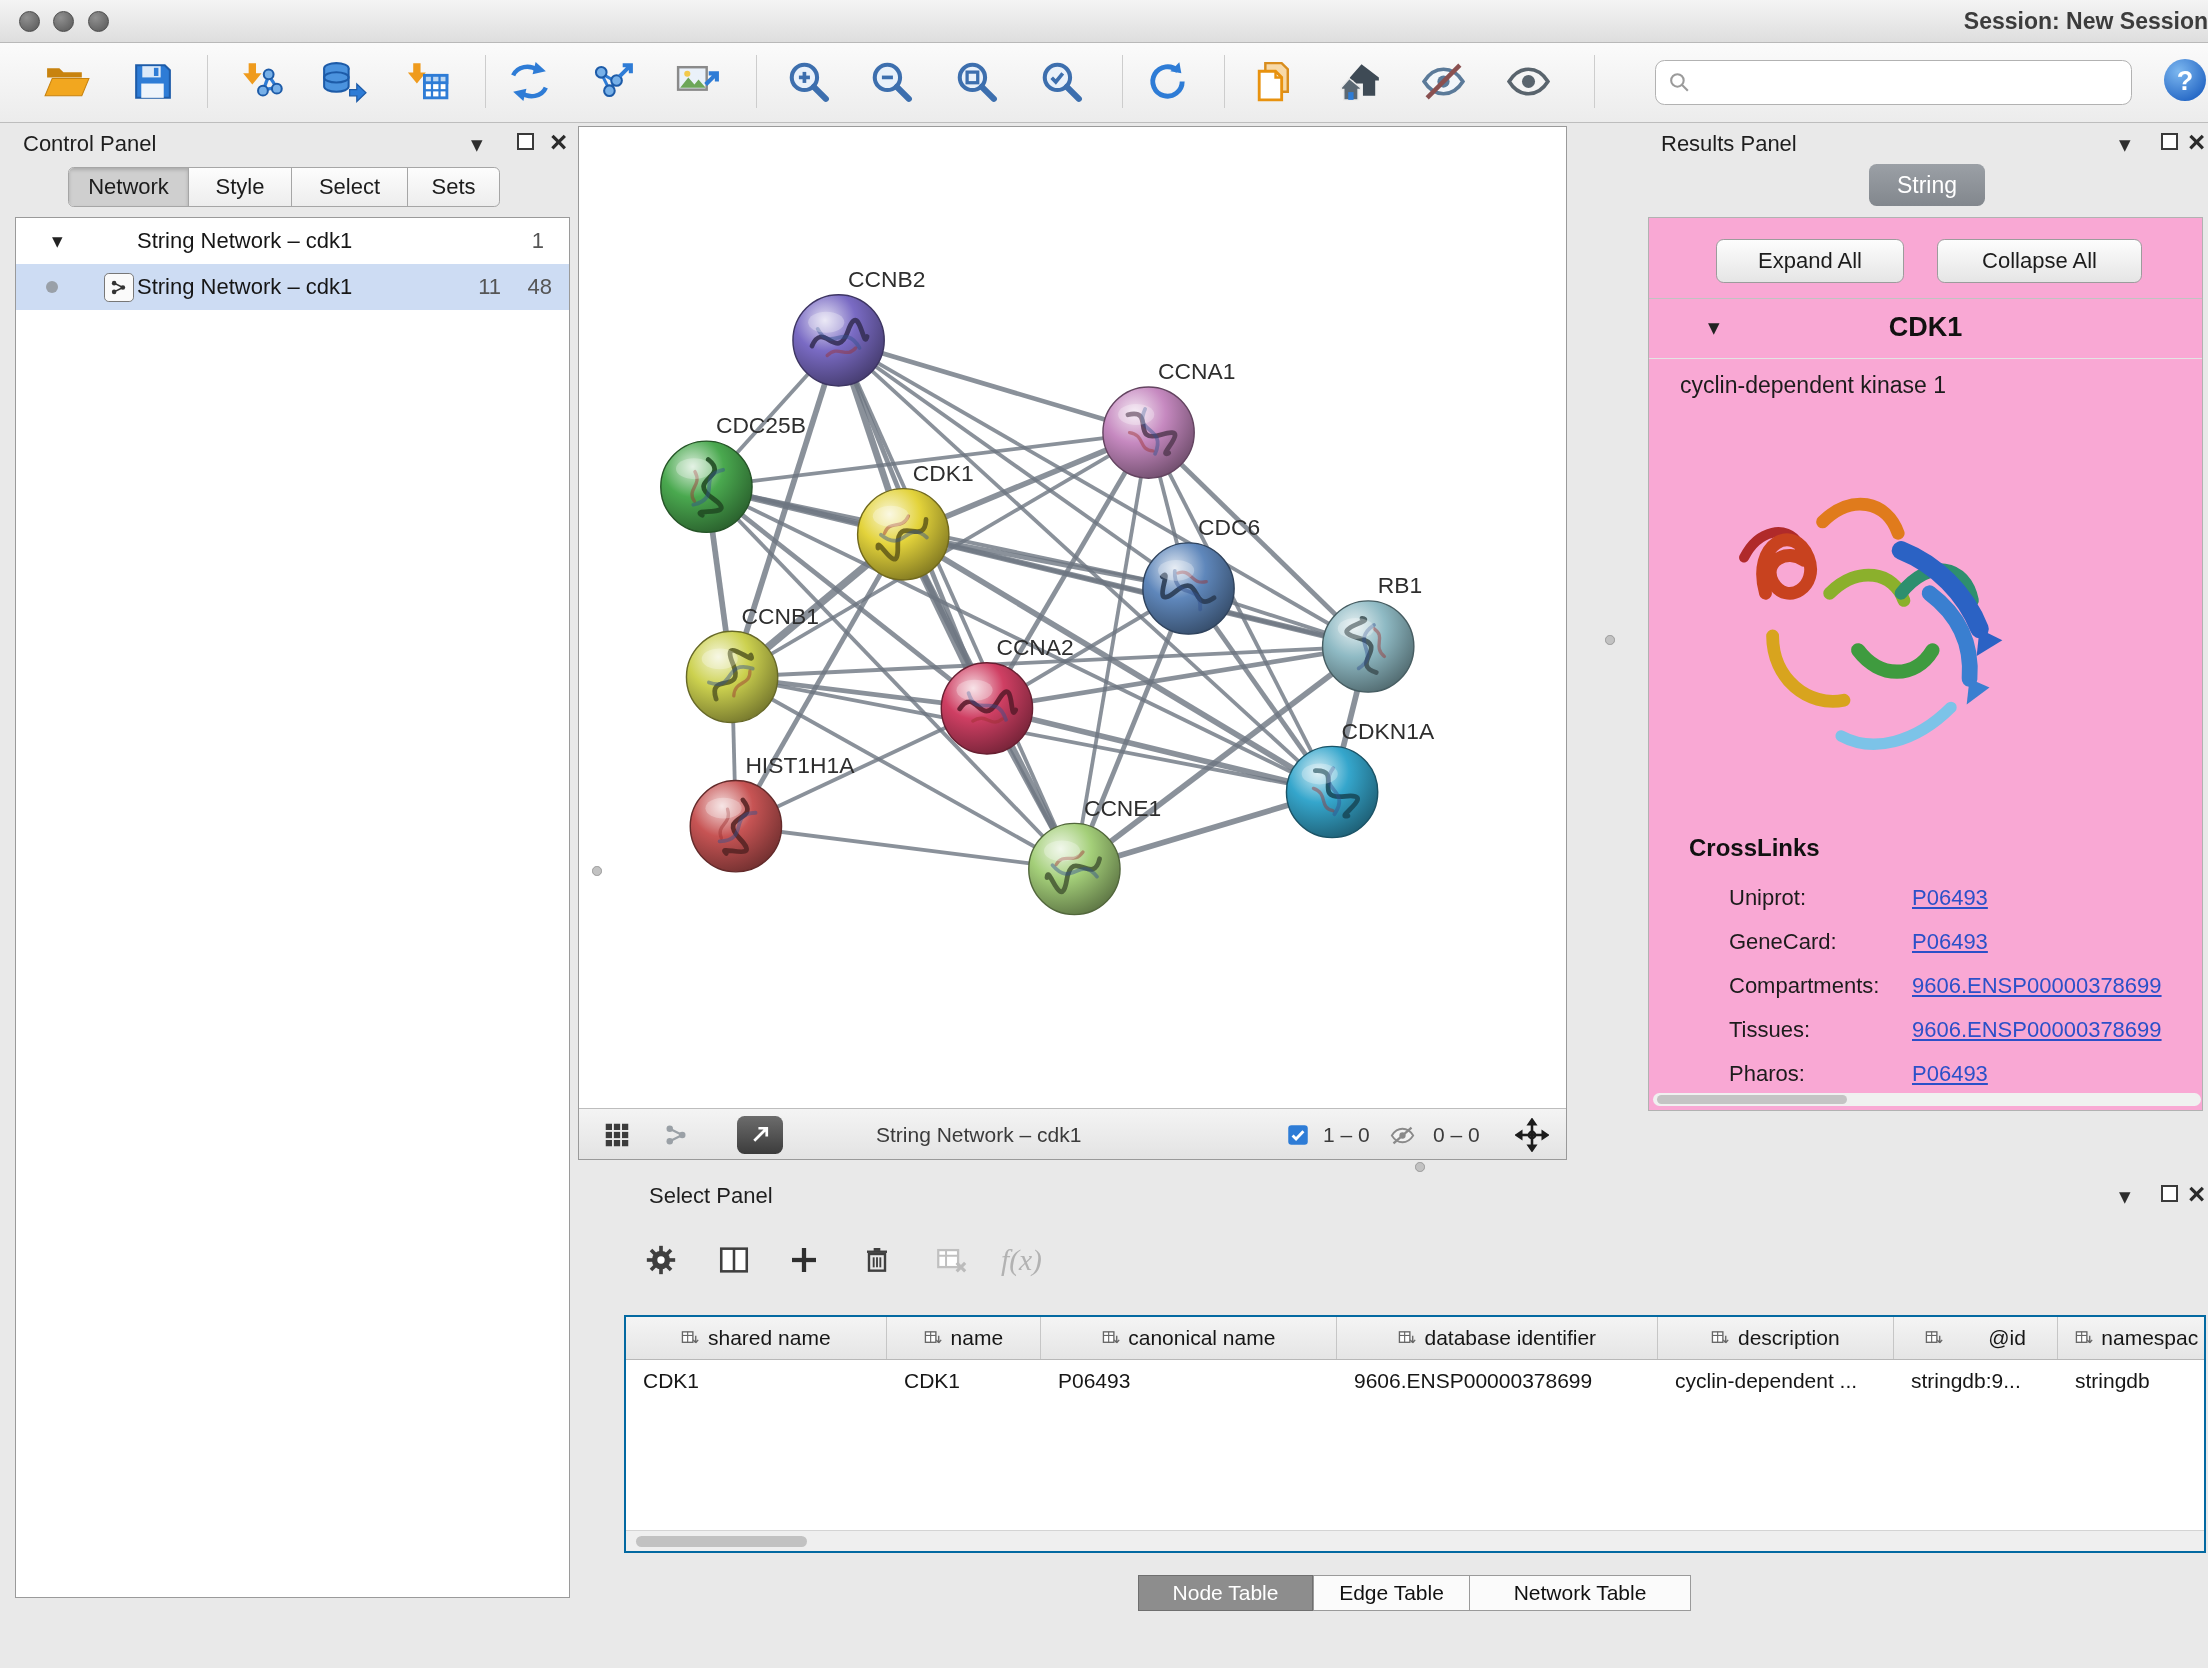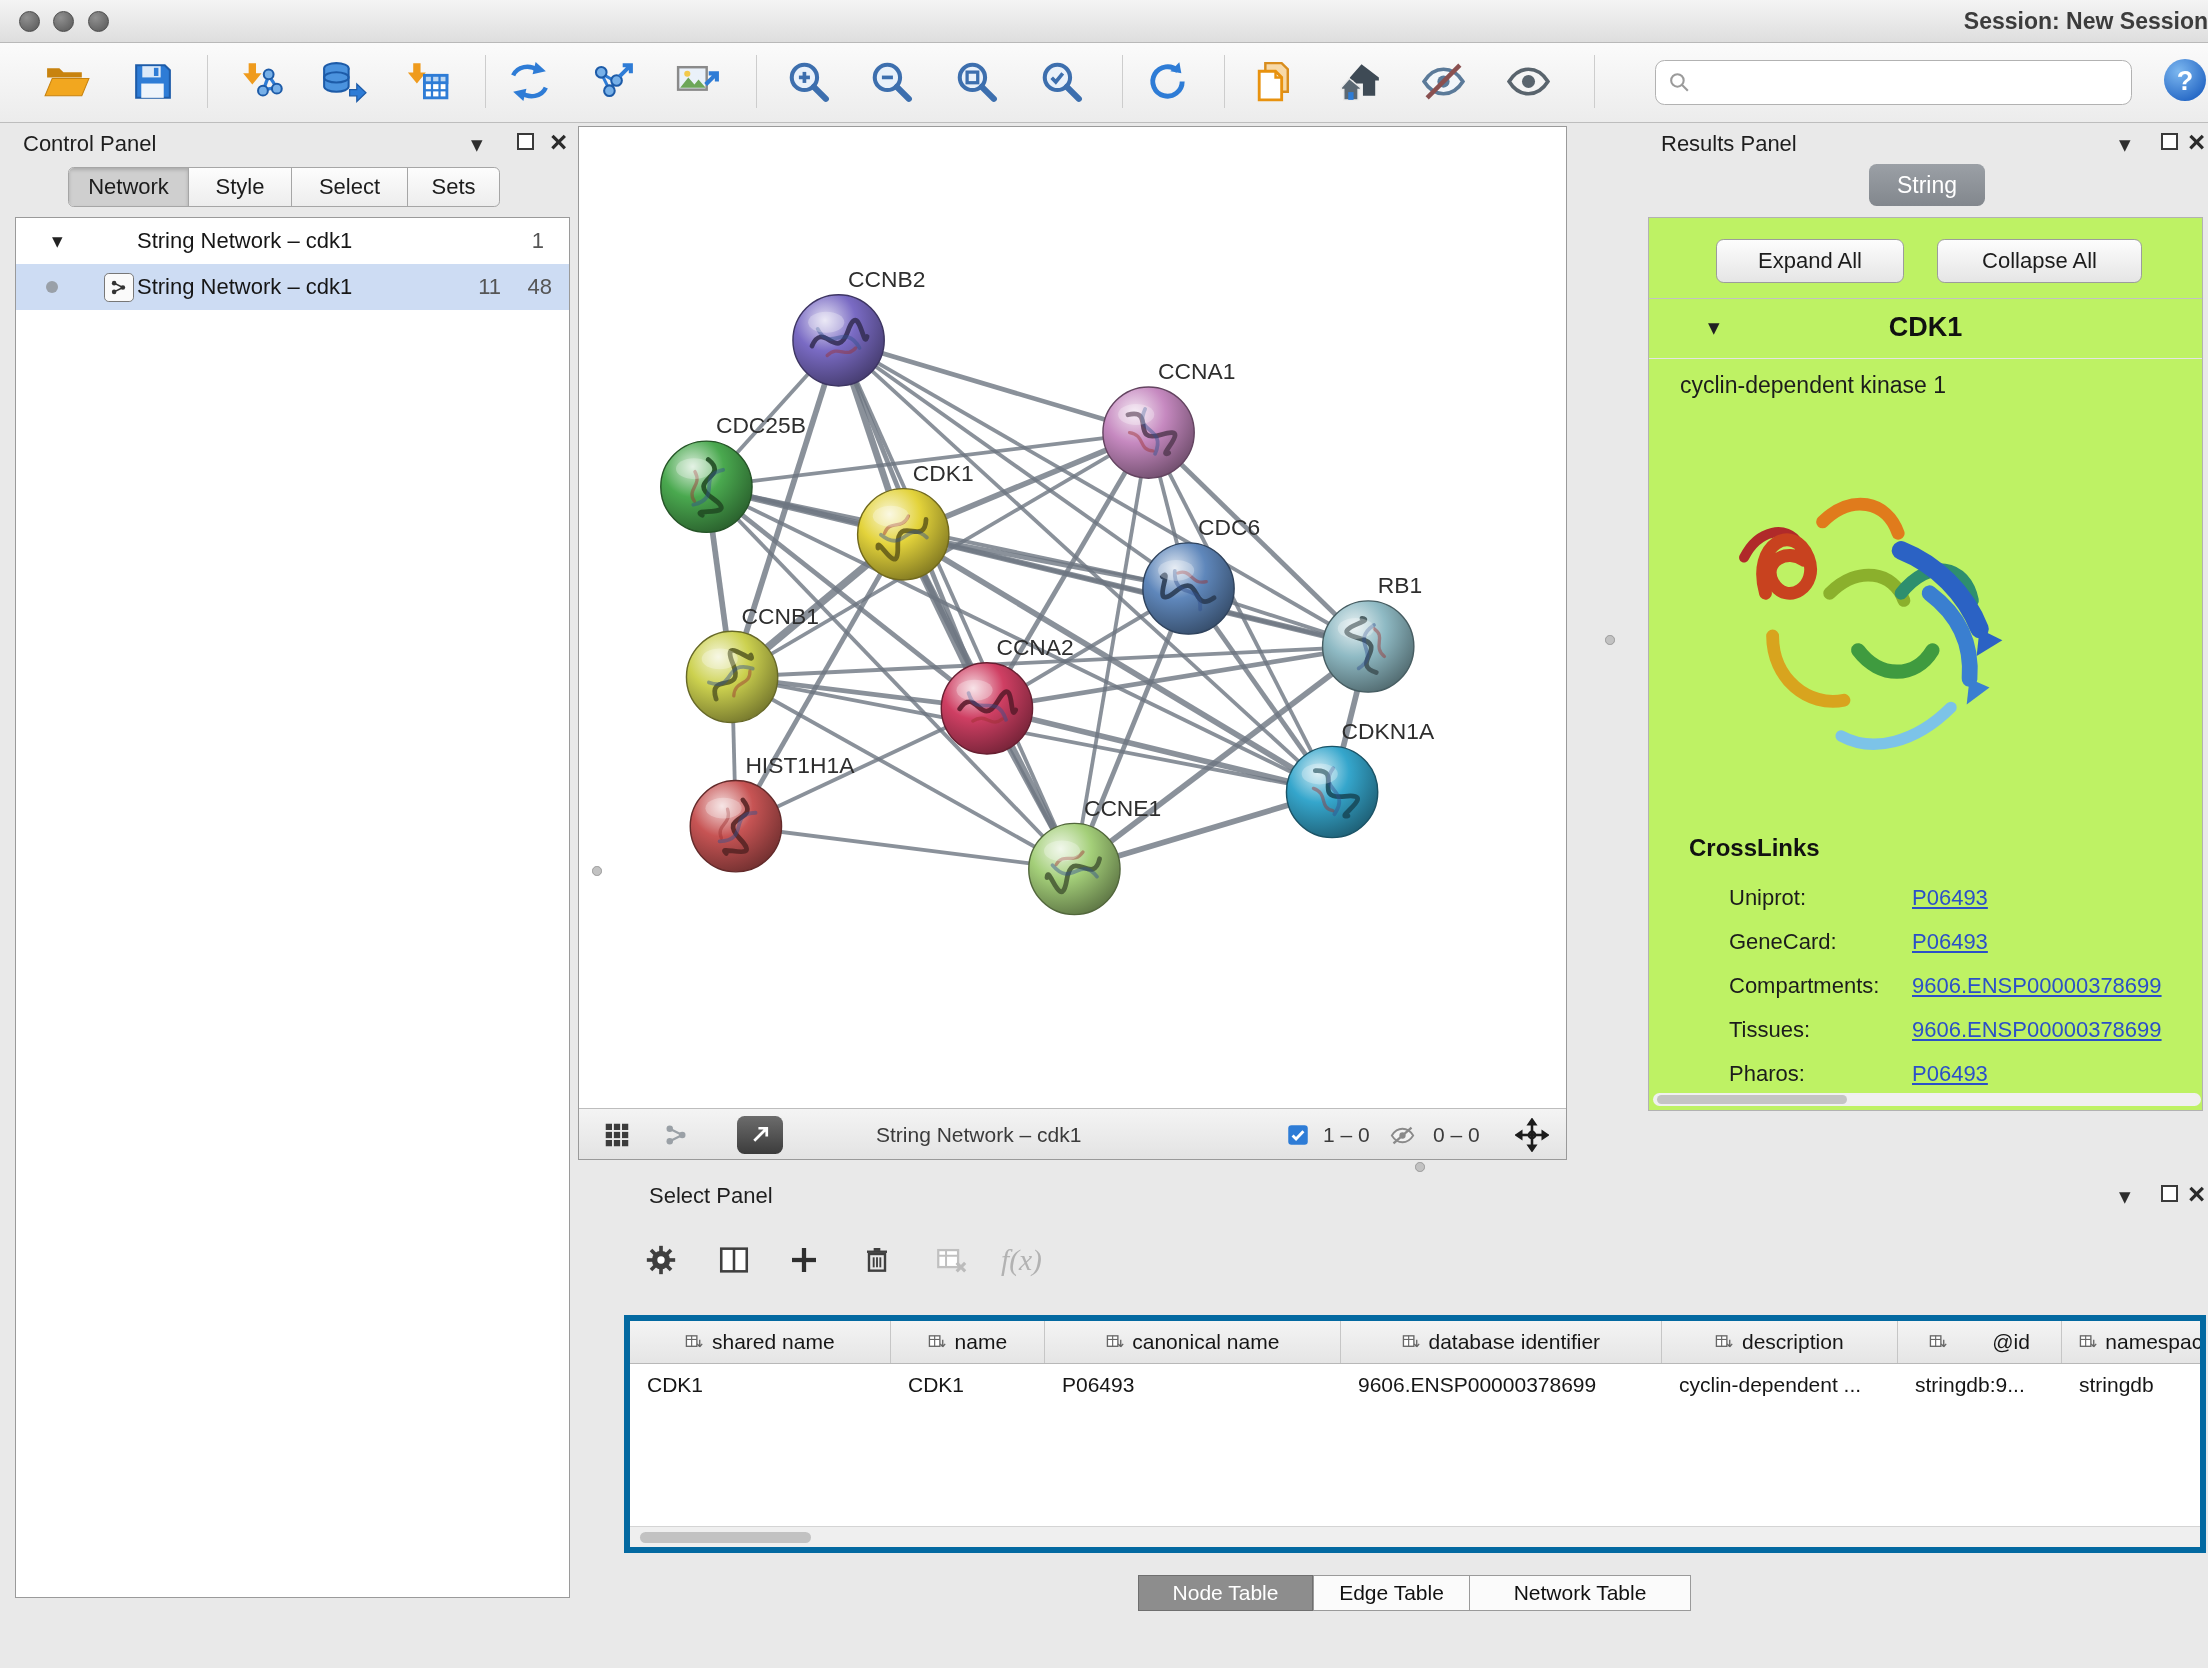--- a/index.html
+++ b/index.html
@@ -46,36 +46,36 @@
 
   
   #net-wrap{position:absolute;left:578px;top:126px;width:989px;height:1034px;border:1px solid #9a9a9a;background:#fff}
   #net-strip{position:absolute;left:0;bottom:0;width:100%;height:51px;background:linear-gradient(#f4f4f4,#e3e3e3);border-top:1px solid #bdbdbd}
   .strip-txt{position:absolute;font-size:21px;color:#3b3b3b;line-height:51px;top:0}
   #net-openwin{position:absolute;left:158px;top:6.7px;width:46px;height:38px;border-radius:7.6px;background:linear-gradient(#6c6c6c,#3c3c3c);display:flex;align-items:center;justify-content:center}
   .grip{position:absolute;width:9.5px;height:9.5px;border-radius:50%;background:#c2c2c2;border:1px solid #9a9a9a}
 
   
   #string-badge{position:absolute;left:1869px;top:164px;width:116px;height:42px;border-radius:7.6px;background:linear-gradient(#9ba0a6,#82878d);color:#fff;font-size:23px;text-align:center;line-height:42px}
-  #rp-box{position:absolute;left:1648px;top:217px;width:555px;height:894px;background:#bef264;border:1px solid #b2b2b2}
+  #rp-box{position:absolute;left:1648px;top:217px;width:555px;height:894px;background:#f9a8d4;border:1px solid #b2b2b2}
   .rbtn{position:absolute;top:21px;height:44px;border:1px solid #9c9c9c;border-radius:7.6px;background:linear-gradient(#fdfdfd,#e5e5e5);font-size:22px;color:#1c1c1c;text-align:center;line-height:42px}
   #rp-acc-head{position:absolute;left:0;top:80px;width:100%;height:61px;border-top:1px solid #c2c2c2;border-bottom:1px solid #e4e4e4}
   #rp-gene{position:absolute;left:0;top:13.3px;width:100%;text-align:center;font-size:27px;font-weight:bold;color:#111}
   #rp-desc{position:absolute;left:31px;top:154px;font-size:23px;color:#1c1c1c}
   #protein{position:absolute;left:38px;top:204px}
   #xl-title{position:absolute;left:40px;top:616px;font-size:24px;font-weight:bold;color:#111}
   #xlinks{position:absolute;left:0;top:658px;width:100%}
   .xrow{display:flex;height:44px;align-items:center;padding-left:80px;font-size:22px}
   .xlab{width:183px;color:#1c1c1c}
   .xval{color:#2b50c8;text-decoration:underline;cursor:pointer}
   #rp-scroll{position:absolute;left:3.8px;bottom:3.8px;width:548px;height:13.3px;background:#f0f0f0;border-radius:6.7px}
   #rp-thumb{position:absolute;left:3.8px;top:1.9px;width:190px;height:9.5px;background:#c4c4c4;border-radius:4.8px}
 
   
-  #tbl-wrap{position:absolute;left:624px;top:1315px;width:1582px;height:238px;background:#fff;border:6px solid #0369a1;overflow:hidden}
+  #tbl-wrap{position:absolute;left:624px;top:1315px;width:1582px;height:238px;background:#fff;border:2px solid #0369a1;overflow:hidden}
   #tbl-head{display:flex;height:43px;background:linear-gradient(#f4f4f4,#e5e5e5);border-bottom:1px solid #b8b8b8}
   .th{display:flex;align-items:center;justify-content:center;gap:7.6px;border-right:1px solid #c6c6c6;font-size:21px;color:#161616;overflow:hidden;flex:0 0 auto;white-space:nowrap}
   #tbl-row{display:flex;height:42px}
   .td{line-height:42px;padding-left:17px;font-size:21px;color:#161616;overflow:hidden;white-space:nowrap;flex:0 0 auto}
   #tbl-scroll{position:absolute;left:0;bottom:0;width:100%;height:21px;background:#efefef;border-top:1px solid #d4d4d4}
   #tbl-thumb{position:absolute;left:9.5px;top:4.8px;width:171px;height:11.4px;background:#c2c2c2;border-radius:5.7px}
   .ttab{position:absolute;top:1575px;height:36px;border:1px solid #9a9a9a;background:#fbfbfb;color:#111;font-size:21px;text-align:center;line-height:34px}
   .ttab.sel{background:#8d8d8d;color:#fff;border-color:#6f6f6f}
   .tpi{position:absolute;top:1238px;width:44px;height:44px;display:flex;align-items:center;justify-content:flex-start}
   #fx{font-family:"Liberation Serif",serif;font-style:italic;font-size:29.5px;color:#b2b2b2}

